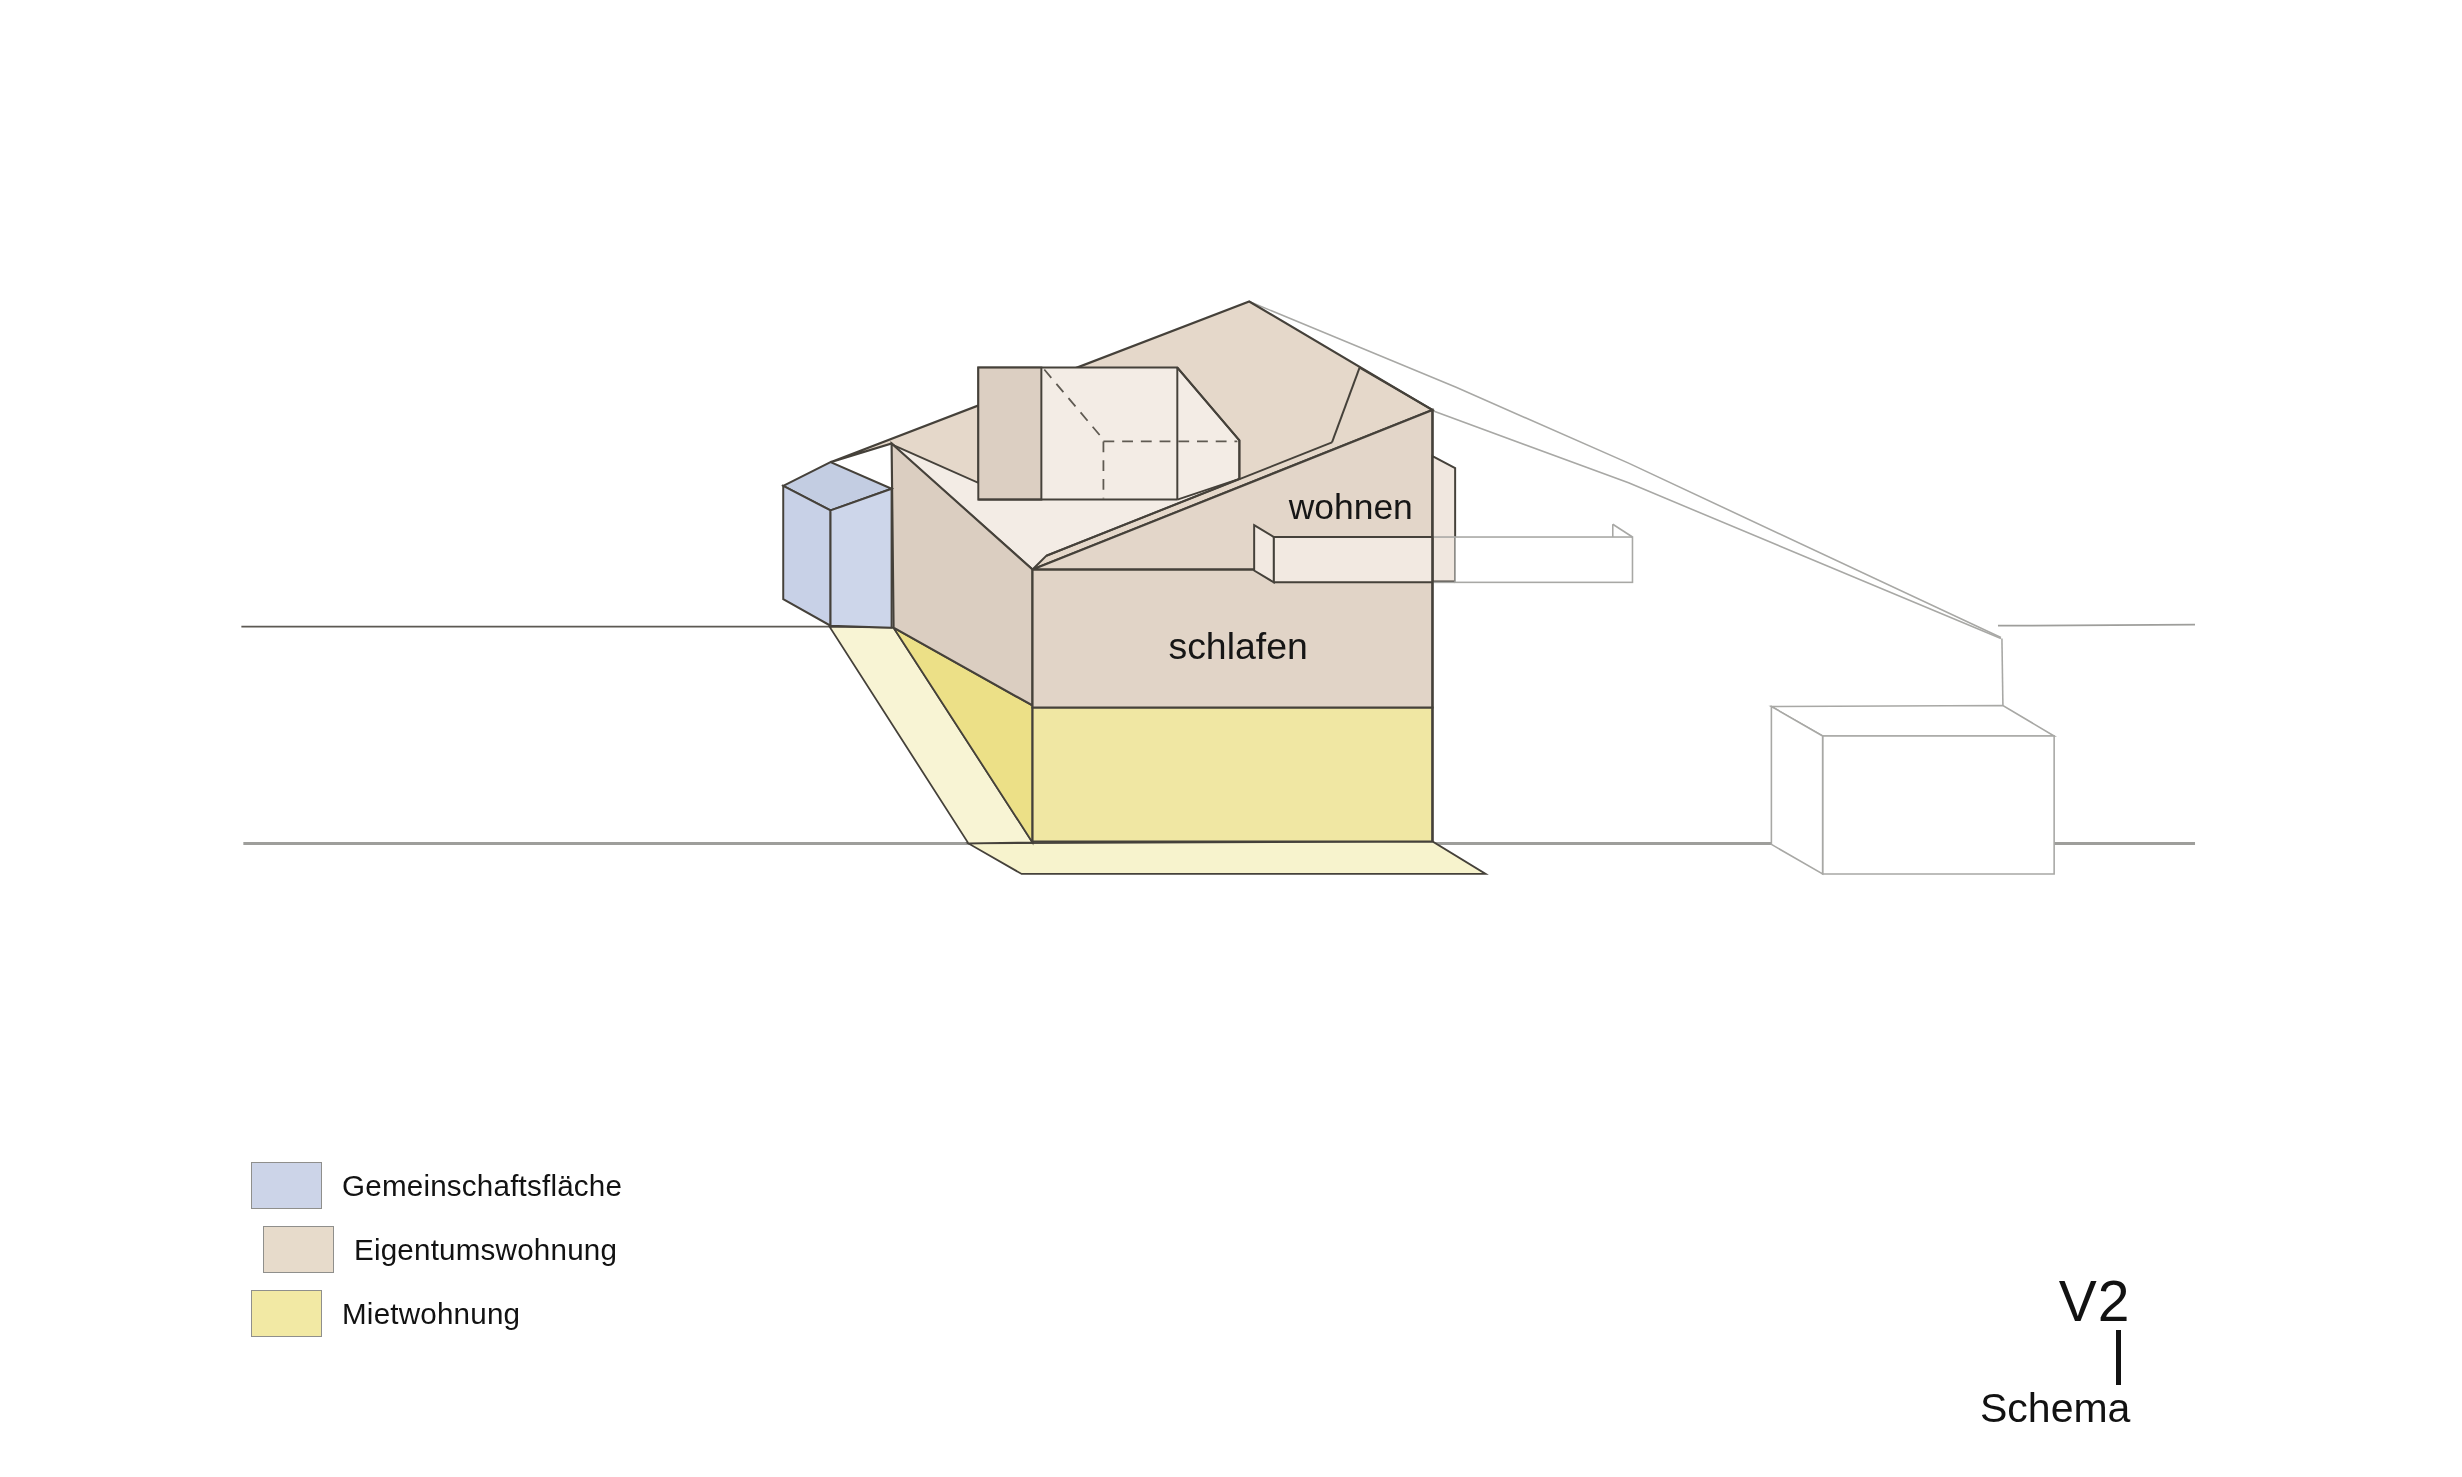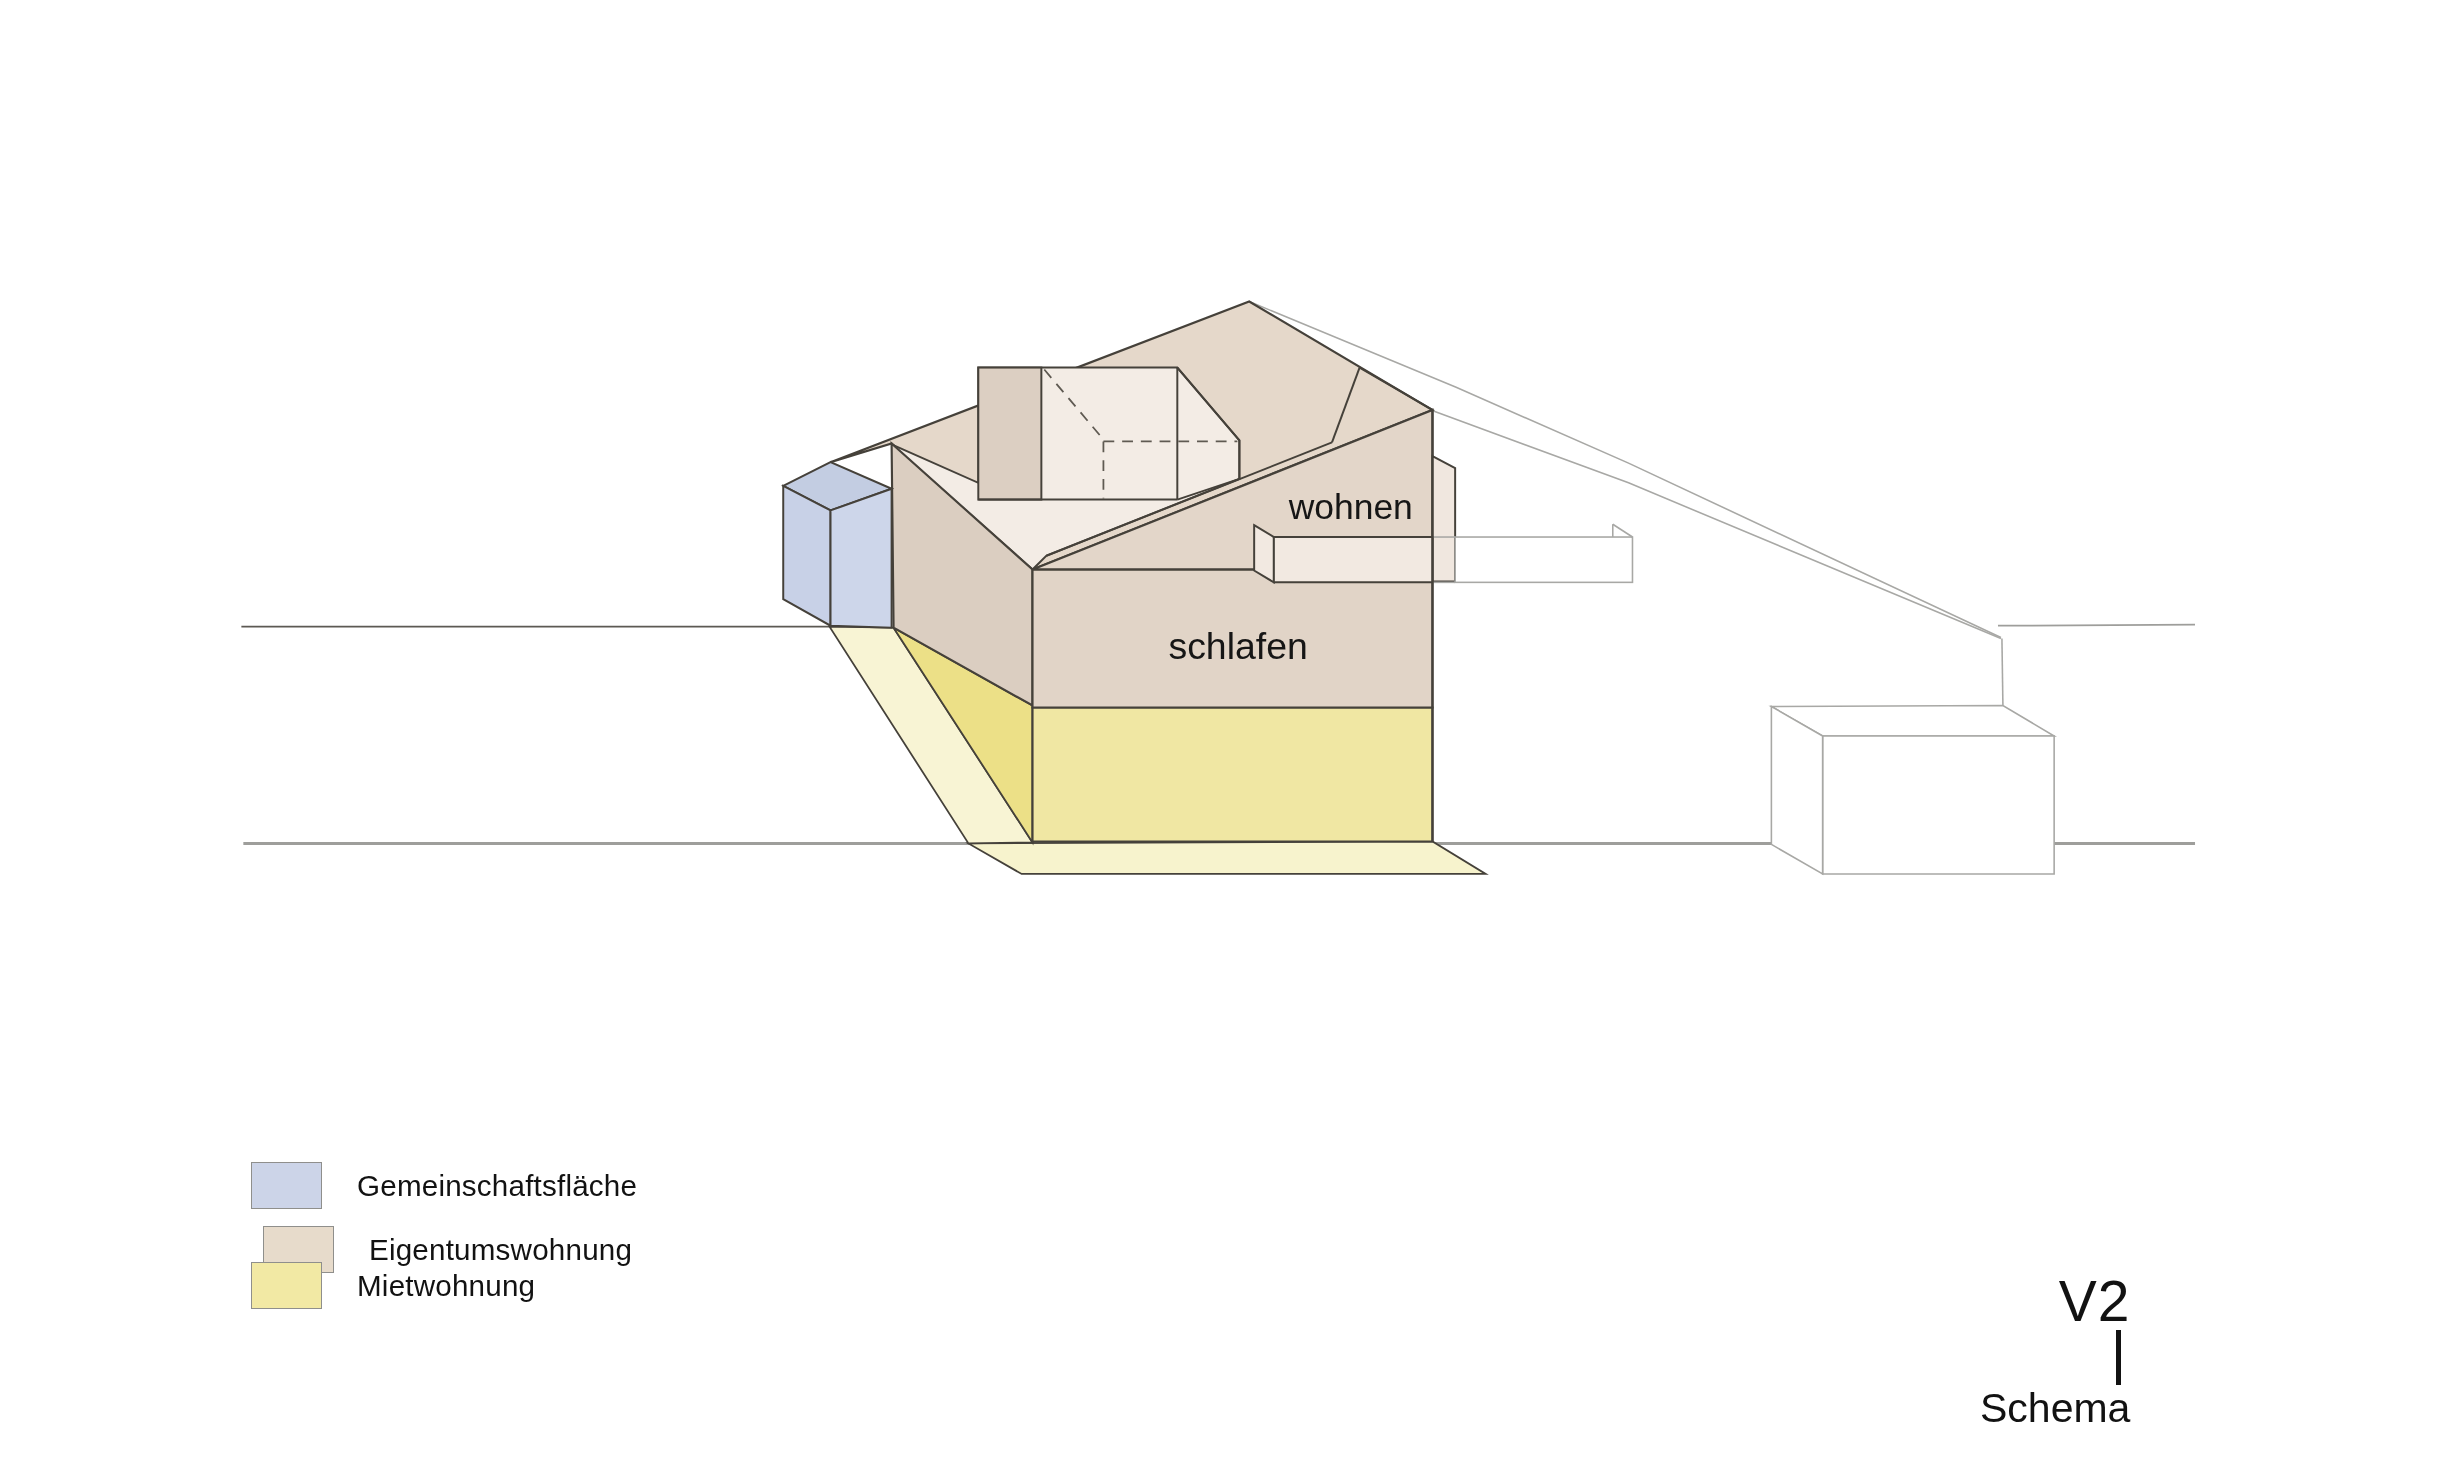--- a/index.html
+++ b/index.html
@@ -1,19 +1,19 @@
 <!DOCTYPE html>
 <html><head>
 <meta charset="utf-8">
 <style>
   html,body{margin:0;padding:0;background:#fff;}
   body{width:2463px;height:1478px;position:relative;font-family:"Liberation Sans",sans-serif;overflow:hidden;}
   #stage{position:absolute;left:0;top:0;width:2463px;height:1199px;}
   svg text{font-family:"Liberation Sans",sans-serif;fill:#161616;}
-  .legend-row{position:absolute;display:flex;align-items:center;gap:35px;}
+  .legend-row{position:absolute;display:flex;align-items:center;gap:20px;}
   .swatch{width:71px;height:47px;border:1px solid #8f8f8c;box-sizing:border-box;}
   .legend-label{font-size:29.6px;color:#121212;letter-spacing:0.2px;white-space:nowrap;}
   #title{position:absolute;left:1980px;top:1273px;display:flex;align-items:flex-end;color:#121212;flex-direction:column;}
   #title .version{font-size:57px;line-height:1;font-weight:500;letter-spacing:1px;}
   #title .bar{display:inline-block;width:4.9px;height:55px;background:#121212;margin:0 9.9px 0 11.8px;}
   #title .name{font-size:41px;line-height:1.15;font-weight:400;}
 </style>
 </head>
 <body>
 
@@ -95,21 +95,21 @@
   
   <div>
     <div class="legend-row" style="left:251px;top:1162px;">
       <span class="swatch" style="background: rgb(204, 212, 232);"></span>
       <span class="legend-label">Gemeinschaftsfläche</span>
     </div>
     <div class="legend-row" style="left:251px;top:1226px;margin-left:12px;">
       <span class="swatch" style="background: rgb(231, 219, 203);"></span>
       <span class="legend-label">Eigentumswohnung</span>
     </div>
-    <div class="legend-row" style="left:251px;top:1262px;">
+    <div class="legend-row" style="left:251px;top:1290px;">
       <span class="swatch" style="background: rgb(242, 233, 164);"></span>
       <span class="legend-label">Mietwohnung</span>
     </div>
   </div>
 
   
   <div id="title">
     <span class="version">V2</span>
     <span class="bar"></span>
     <span class="name">Schema</span>

